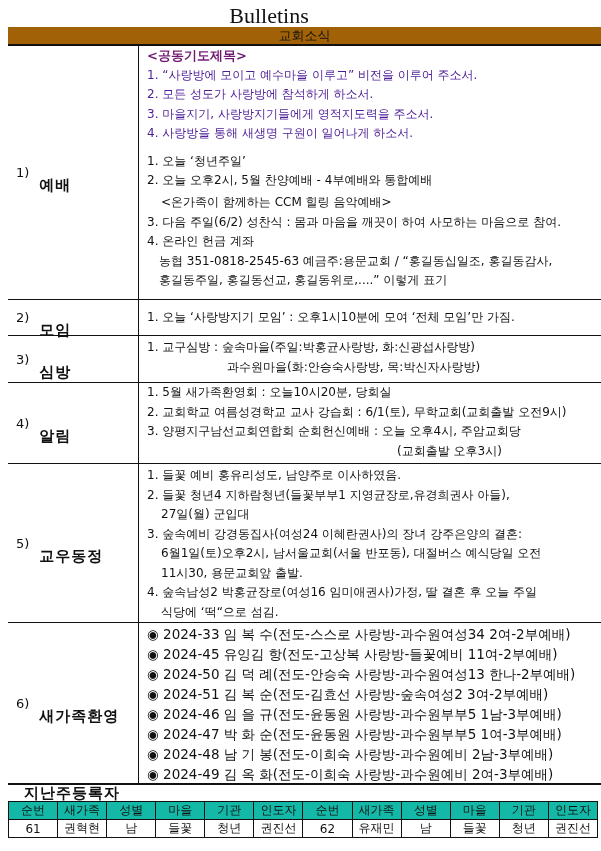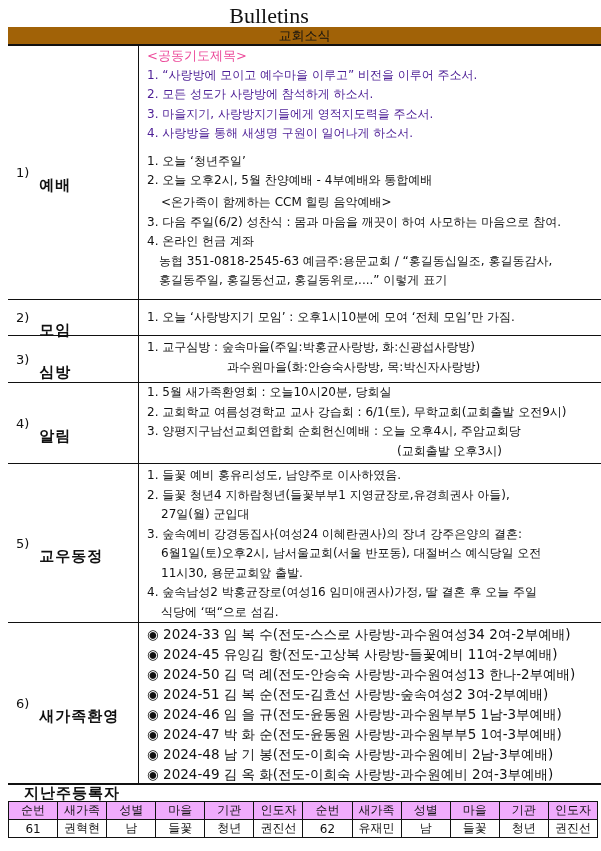--- a/index.html
+++ b/index.html
@@ -7,28 +7,28 @@
   .title { position:absolute; left:0; top:3px; width:538px; text-align:center; font-family:"Liberation Serif","DejaVu Serif",serif; font-size:22px; line-height:26px; color:#111; }
   .subhead { position:absolute; left:8px; top:27px; width:593px; height:17px; background:#a16207; text-align:center; font-size:13px; line-height:17px; border-bottom:2px solid #111; box-sizing:content-box; }
   .grid { position:absolute; left:8px; top:46px; width:593px; }
   .row { position:absolute; left:0; width:593px; border-bottom:1px solid #111; }
   .label { position:absolute; left:0; top:0; width:130px; height:100%; display:flex; align-items:center; padding-left:8px; box-sizing:border-box; font-size:14px; }
   .label .num { font-size:13px; margin-right:10px; }
   .label .name { font-weight:bold; font-size:15px; letter-spacing:1px;margin-top:26px; }
   .content { position:absolute; left:130px; top:0; right:0; height:100%; border-left:1px solid #111; padding-left:8px; box-sizing:border-box; font-size:12px; line-height:19.5px; }
   .line { white-space:nowrap; }
   .blue { color:#4c1d95; }
-  .heading-red { color:#ec4899; font-weight:normal; font-size:13px; }
+  .heading-red { color:#701a75; font-weight:bold; font-size:13px; }
   .indent { padding-left:14px; }
   .indent2 { padding-left:12px; }
   .bullet-line { font-size:13.5px; line-height:20px; white-space:nowrap; }
   .reg-title { position:absolute; left:24px; top:784px; font-weight:bold; font-size:15px; letter-spacing:1px; }
   table.reg { position:absolute; left:8px; top:801px; width:590px; border-collapse:collapse; font-size:12px; table-layout:fixed; }
   table.reg th, table.reg td { border:1px solid #111; text-align:center; height:17px; padding:0; font-weight:normal; }
-  table.reg th { background:#f0abfc; }
+  table.reg th { background:#14b8a6; }
 </style>
 </head>
 <body>
 
 <div class="title">Bulletins</div>
 <div class="subhead">교회소식</div>
 
 <div class="grid">
 
   <div class="row" style="top:0; height:253px;">

